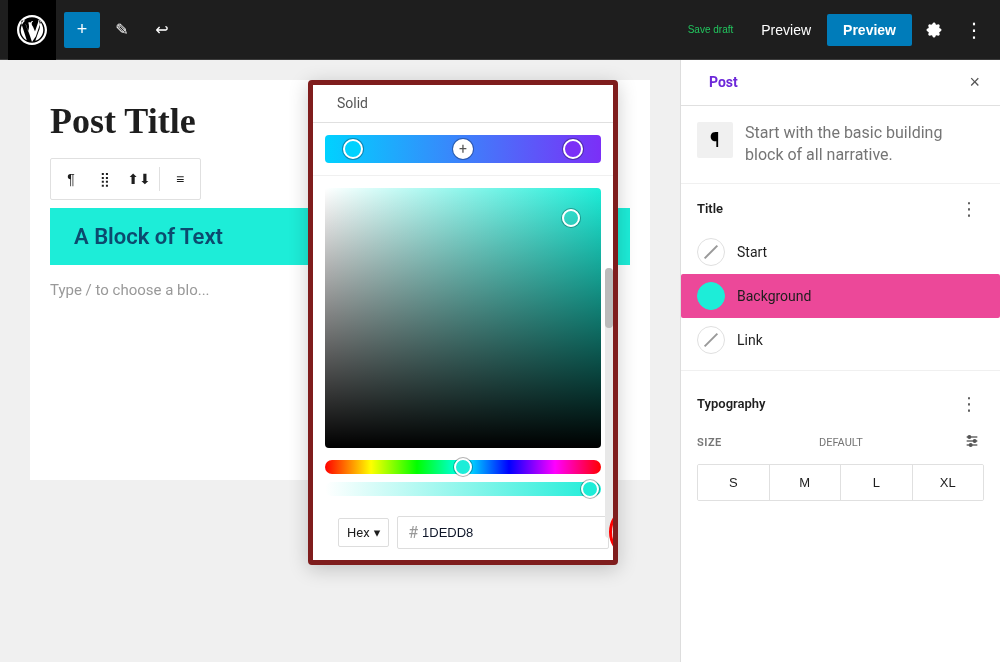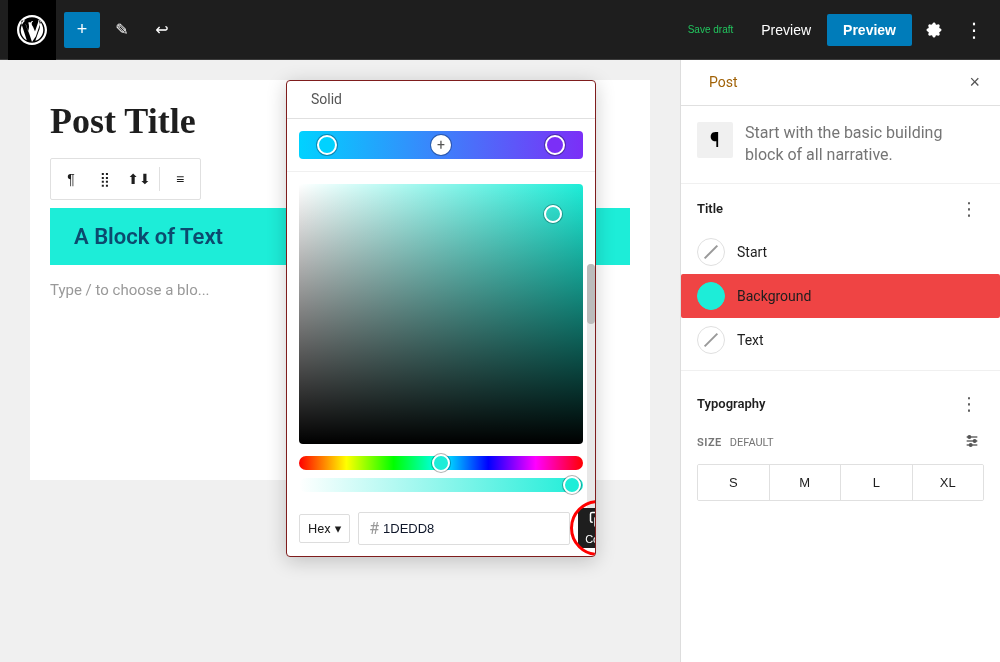--- a/index.html
+++ b/index.html
@@ -77,22 +77,22 @@
     }
     .colored-block-text {
       font-size: 22px; font-weight: 600; color: #0c4a6e;
     }
     .placeholder-text {
       color: #999; font-size: 15px;
     }
 
     
     .color-picker-popup {
-      position: absolute; left: 286px; top: 20px; width: 310px;
-      background: #fff; border: 1px solid #7f1d1d; border-radius: 4px;
+      position: absolute; left: 308px; top: 20px; width: 310px;
+      background: #fff; border: 5px solid #7f1d1d; border-radius: 4px;
       box-shadow: 0 4px 20px rgba(0,0,0,0.2); z-index: 100;
       overflow: hidden;
     }
     .color-picker-tabs {
       display: flex; border-bottom: 1px solid #e0e0e0; padding: 0 12px;
     }
     .color-tab {
       padding: 10px 12px; font-size: 14px; cursor: pointer; color: #555;
       border-bottom: 2px solid transparent; margin-bottom: -1px;
     }
@@ -143,21 +143,21 @@
       width: 18px; height: 18px; border-radius: 50%; border: 2px solid #fff;
       box-shadow: 0 0 0 1px rgba(0,0,0,0.3); background: #1dedd8;
     }
     .opacity-thumb {
       background: #1dedd8; right: 2px; left: auto; transform: translateY(-50%);
       position: absolute; top: 50%;
       width: 18px; height: 18px; border-radius: 50%; border: 2px solid #fff;
       box-shadow: 0 0 0 1px rgba(0,0,0,0.3);
     }
     .hex-row {
-      display: flex; align-items: center; padding: 8px 12px; gap: 8px;
+      display: flex; align-items: center; padding: 8px 12px; gap: 8px; margin-left: 13px;
     }
     .hex-label-select {
       display: flex; align-items: center; gap: 4px; padding: 6px 8px;
       border: 1px solid #ddd; border-radius: 2px; font-size: 13px; cursor: pointer;
       background: #fff; color: #1e1e1e;
     }
     .hex-input {
       flex: 1; padding: 6px 10px; border: 1px solid #ddd; border-radius: 2px;
       font-size: 13px; color: #0f172a;
     }
@@ -181,22 +181,22 @@
     
     .right-sidebar {
       width: 320px; border-left: 1px solid #ddd; background: #fff;
       display: flex; flex-direction: column; overflow-y: auto; flex-shrink: 0;
     }
     .sidebar-tabs {
       display: flex; border-bottom: 1px solid #e0e0e0; padding: 0 16px;
       align-items: center;
     }
     .sidebar-tab {
-      padding: 14px 12px; font-size: 14px; cursor: pointer; color: #a16207;
-      border-bottom: 2px solid transparent; margin-bottom: -1px;
+      padding: 14px 12px; font-size: 14px; cursor: pointer; color: #6d28d9;
+      border-bottom: 2px solid transparent; margin-bottom: -1px; font-weight: bold;
     }
     .sidebar-tab.active { color: #1e1e1e; border-bottom-color: #1e1e1e; font-weight: 600; }
     .sidebar-close {
       margin-left: auto; background: transparent; border: none; cursor: pointer;
       font-size: 18px; color: #555; padding: 4px;
     }
     .block-info {
       padding: 16px; border-bottom: 1px solid #f0f0f0; display: flex; gap: 12px;
     }
     .block-icon {
@@ -208,38 +208,38 @@
     .section-header {
       display: flex; align-items: center; justify-content: space-between;
       padding: 12px 16px 8px;
     }
     .section-title { font-size: 13px; font-weight: 600; color: #1e1e1e; }
     .section-more { background: transparent; border: none; cursor: pointer; font-size: 18px; color: #555; padding: 2px 6px; }
     .color-option {
       display: flex; align-items: center; gap: 12px; padding: 8px 16px;
       cursor: pointer; border-radius: 2px;
     }
-    .color-option.selected { background: #ef4444; }
+    .color-option.selected { background: #ec4899; }
     .color-swatch {
       width: 28px; height: 28px; border-radius: 50%; border: 1px solid #e0e0e0;
       display: flex; align-items: center; justify-content: center;
     }
     .color-swatch.slash::before {
       content: ''; display: block; width: 18px; height: 2px;
       background: #999; transform: rotate(-45deg);
     }
     .color-swatch.teal { background: #1dedd8; border-color: #1dedd8; }
     .color-option-label { font-size: 14px; color: #1e1e1e; }
     .divider { height: 1px; background: #f0f0f0; margin: 8px 0; }
     .typography-section { padding: 0 0 16px; }
     .size-row {
       display: flex; align-items: center; padding: 4px 16px 8px; gap: 8px;
     }
     .size-label { font-size: 11px; font-weight: 600; color: #757575; letter-spacing: 0.5px; }
-    .size-value { font-size: 11px; color: #757575; flex: 1; }
+    .size-value { font-size: 11px; color: #757575; flex: 1; text-align: center; }
     .size-controls { display: flex; align-items: center; }
     .size-control-btn {
       background: transparent; border: none; cursor: pointer; color: #555; padding: 4px;
     }
     .size-buttons {
       display: flex; border: 1px solid #e0e0e0; border-radius: 2px; overflow: hidden;
       margin: 0 16px;
     }
     .size-btn {
       flex: 1; padding: 10px 4px; text-align: center; font-size: 13px;
@@ -375,21 +375,21 @@
       <span class="color-option-label">Start</span>
     </div>
 
     <div class="color-option selected">
       <div class="color-swatch teal"></div>
       <span class="color-option-label">Background</span>
     </div>
 
     <div class="color-option">
       <div class="color-swatch slash"></div>
-      <span class="color-option-label">Text</span>
+      <span class="color-option-label">Link</span>
     </div>
 
     <div class="divider"></div>
 
     <div class="typography-section">
       <div class="section-header">
         <span class="section-title">Typography</span>
         <button class="section-more">⋮</button>
       </div>
       <div class="size-row">

